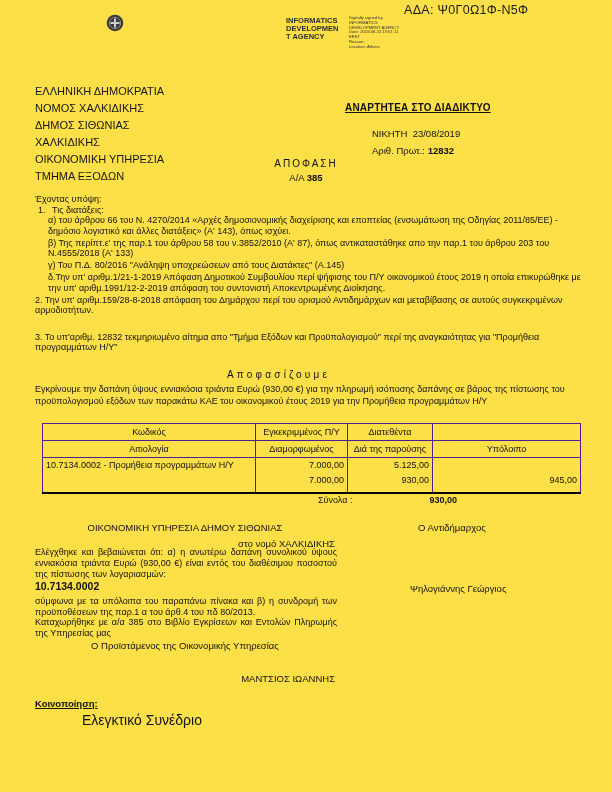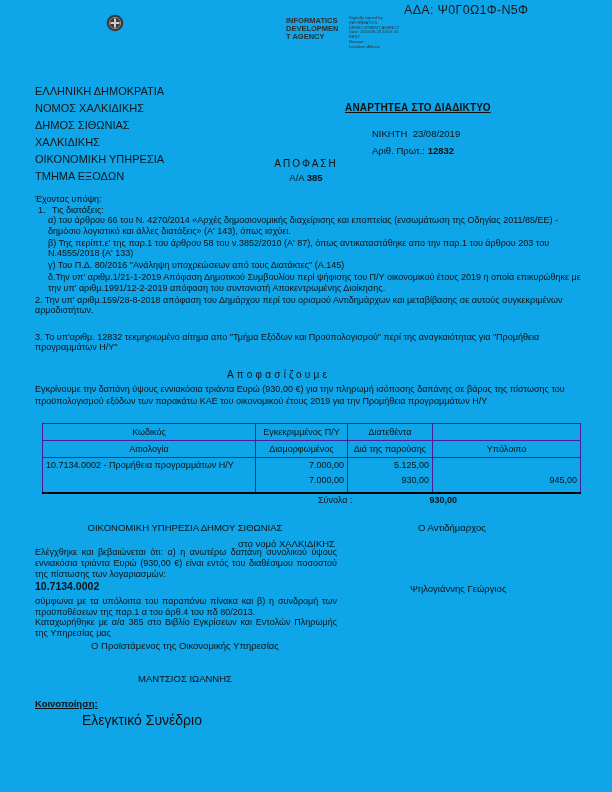--- a/index.html
+++ b/index.html
@@ -1,16 +1,16 @@
 <!DOCTYPE html>
 <html><head>
 <meta charset="utf-8">
 <style>
   html,body{margin:0;padding:0;background:#fff;}
-  .page{position:relative;width:612px;height:792px;background:#0ea5e9;overflow:hidden;
+  .page{position:relative;width:612px;height:792px;background:#fde047;overflow:hidden;
         font-family:"Liberation Sans",sans-serif;color:#111;}
   .abs{position:absolute;}
   .pre{white-space:pre-wrap;}
   
   .ada{left:404px;top:3px;font-size:12.5px;letter-spacing:.3px;color:#1a1a1a;}
   .stamp-big{left:286px;top:17px;width:56px;font-size:7.5px;line-height:8.2px;
              font-weight:bold;color:#2e2e2e;word-break:break-all;}
   .stamp-small{left:349px;top:16px;width:82px;font-size:4.2px;line-height:4.8px;color:#333;}
   .emblem{left:106px;top:14px;width:18px;height:18px;}
   .letterhead{left:35px;top:39px;font-size:11px;line-height:17px;color:#151515;margin-top:44px;}
@@ -44,21 +44,21 @@
   
   .svc1{left:35px;top:522px;width:300px;text-align:center;font-size:9.5px;}
   .svc2{left:35px;top:538px;width:300px;text-align:right;font-size:9.5px;}
   .deputy-title{left:418px;top:522px;font-size:9.5px;}
   .cert-para1{left:35px;top:547px;width:302px;font-size:9px;line-height:11px;text-align:justify;}
   .acct{left:35px;top:580px;font-size:10.5px;font-weight:bold;}
   .deputy-name{left:410px;top:583px;font-size:9.5px;}
   .cert-para2{left:35px;top:596px;width:302px;font-size:9px;line-height:11px;text-align:justify;}
   .cert-para3{left:35px;top:617px;width:302px;font-size:9px;line-height:11px;text-align:justify;}
   .head-title{left:35px;top:640px;width:300px;text-align:center;font-size:9.5px;}
-  .head-name{left:35px;top:673px;width:300px;text-align:center;font-size:9.5px;}
+  .head-name{left:35px;top:673px;width:300px;text-align:right;font-size:9.5px;}
   .notif-label{left:35px;top:698px;font-size:9.5px;font-weight:bold;text-decoration:underline;}
   .notif-rec{left:43px;top:712px;font-size:14px;margin-left:39px;}
   b.v{font-weight:bold;}
 </style>
 </head>
 <body>
 
 <div class="page">
 
   <div class="abs ada">ΑΔΑ: Ψ0Γ0Ω1Φ-Ν5Φ</div>

